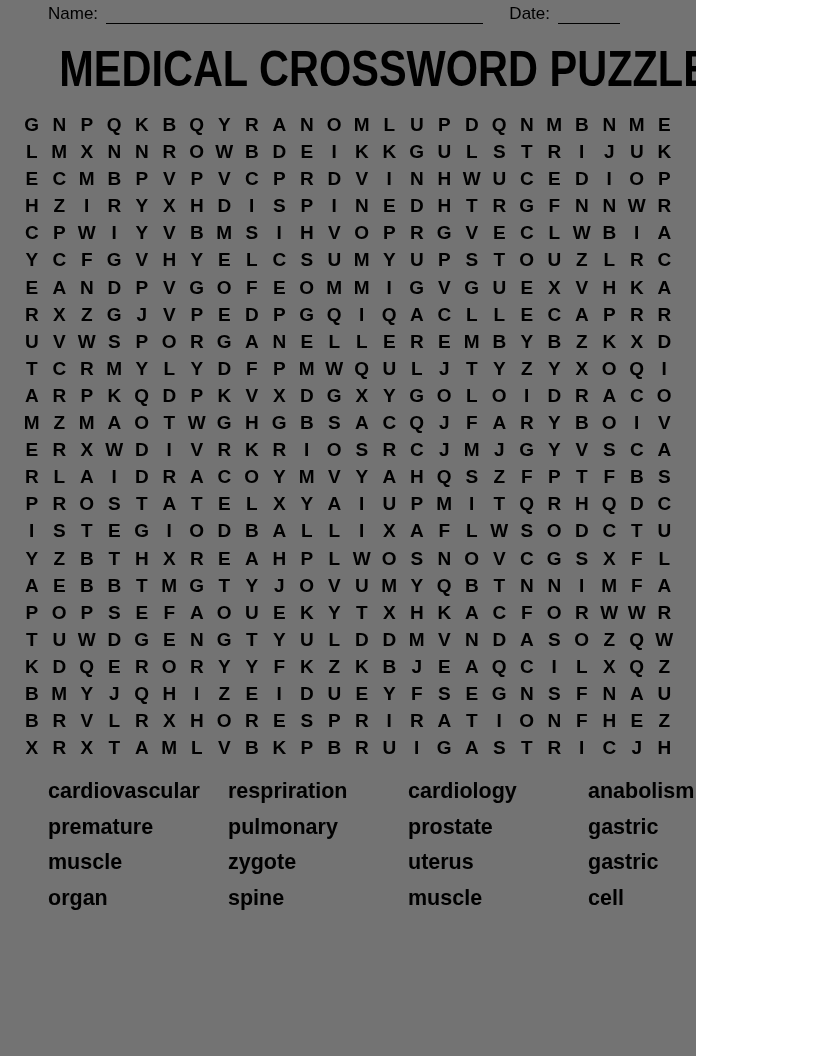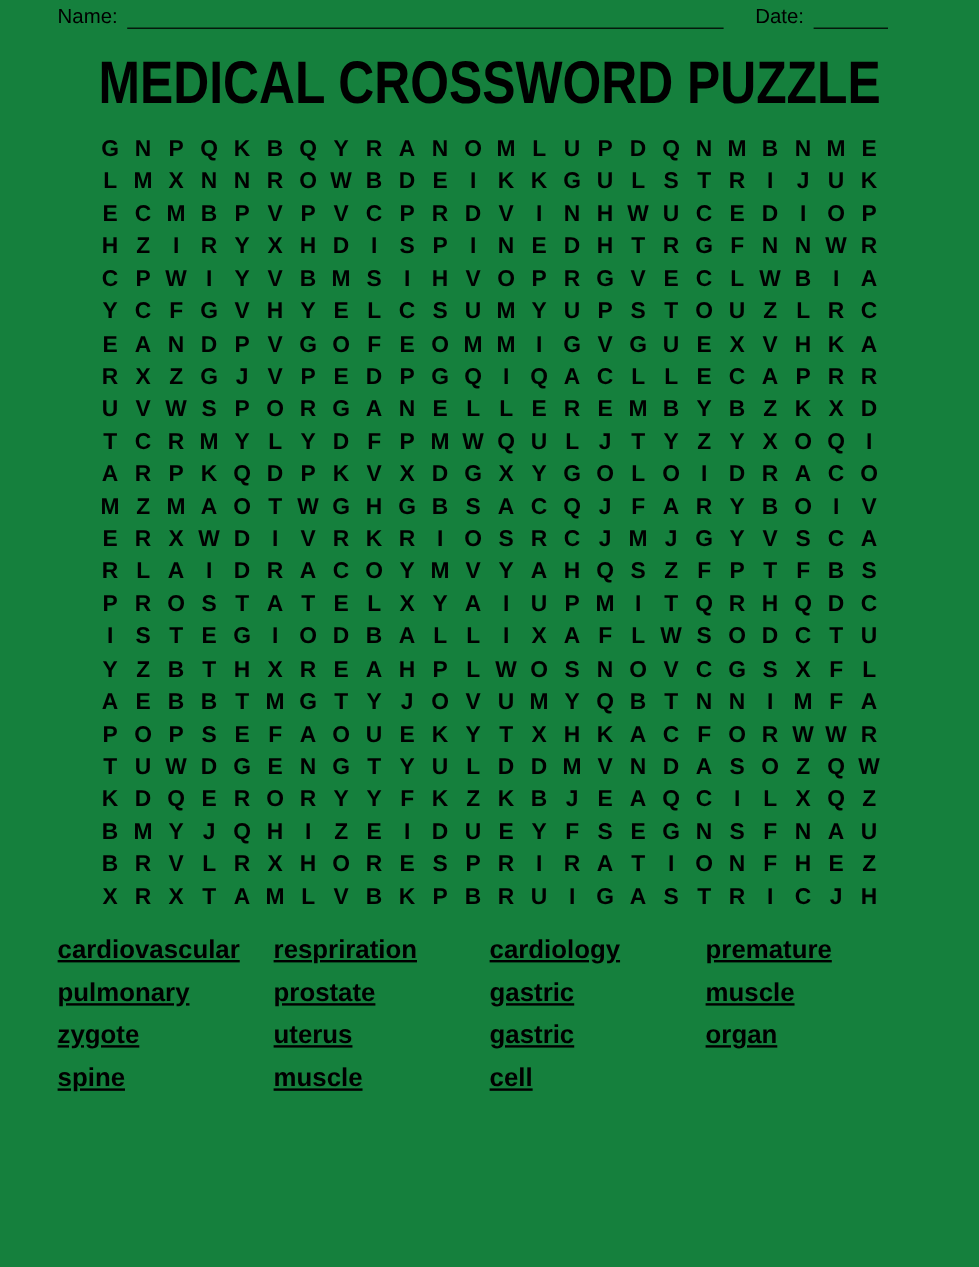--- a/index.html
+++ b/index.html
@@ -1,21 +1,21 @@
 <!DOCTYPE html>
 <html><head>
 <meta charset="utf-8">
 <style>
   html, body { margin: 0; padding: 0; background: #ffffff; }
   body {
     width: 816px; height: 1056px;
     font-family: "Liberation Sans", sans-serif;
     color: #000;
   }
-  .page { position: relative; width: 816px; height: 1056px; overflow: hidden; background: #15803d; }
+  .page { position: relative; width: 696px; height: 1056px; overflow: hidden; background: #737373; }
 
   
   .header {
     position: absolute; top: 4px; left: 48px; right: 76px;
     display: flex; align-items: flex-end;
     font-size: 17px; line-height: 20px;
   }
   .blank-line { border-bottom: 1.5px solid #000; height: 19px; }
   .name-line { flex: 1; margin-left: 8px; }
   .date-label { margin-left: 26px; }
@@ -43,21 +43,21 @@
     font-size: 19px;
     line-height: 27.1px;
   }
 
   
   .words {
     position: absolute; top: 774px; left: 48px;
     display: grid;
     grid-template-columns: 180px 180px 180px 180px;
     grid-auto-rows: 35.5px;
-    font-size: 21.5px; font-weight: bold; text-decoration: underline;
+    font-size: 21.5px; font-weight: bold;
   }
   .word { line-height: 35.5px; white-space: nowrap; }
 </style>
 </head>
 <body>
 
 <div class="page">
 
   <div class="header">
     <span>Name:</span>
@@ -644,20 +644,21 @@
       <span class="cell">I</span>
       <span class="cell">C</span>
       <span class="cell">J</span>
       <span class="cell">H</span>
     </div>
 
   <div class="words">
       <div class="word">cardiovascular</div>
       <div class="word">respriration</div>
       <div class="word">cardiology</div>
+      <div class="word">anabolism</div>
       <div class="word">premature</div>
       <div class="word">pulmonary</div>
       <div class="word">prostate</div>
       <div class="word">gastric</div>
       <div class="word">muscle</div>
       <div class="word">zygote</div>
       <div class="word">uterus</div>
       <div class="word">gastric</div>
       <div class="word">organ</div>
       <div class="word">spine</div>

